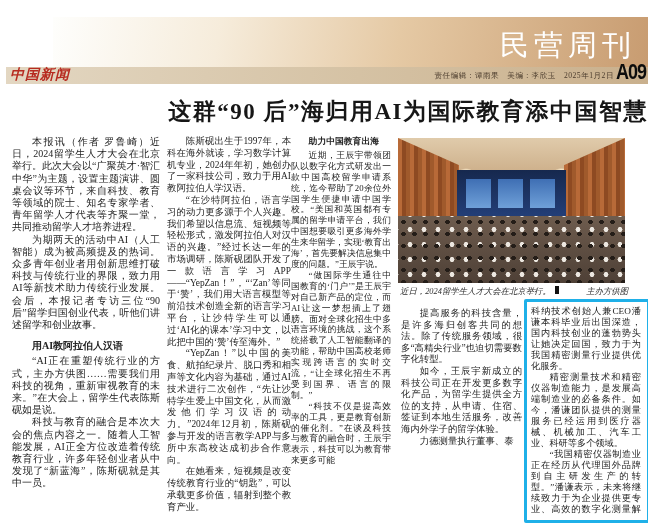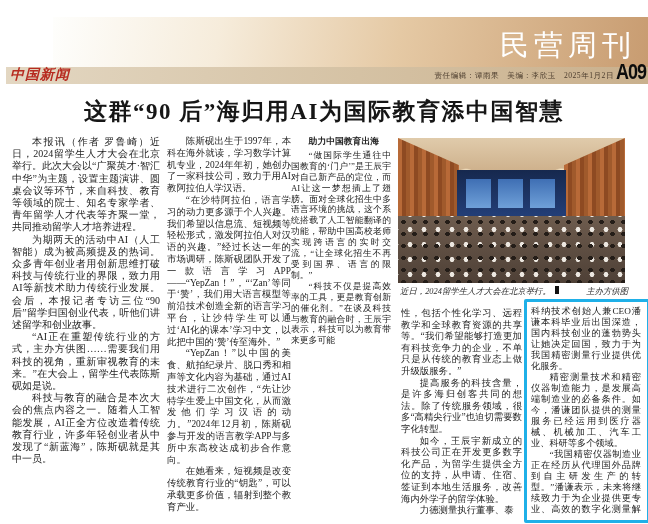--- a/index.html
+++ b/index.html
@@ -14,21 +14,21 @@
   
   #strip{position:absolute;left:6px;top:67px;width:642px;height:17px;
          background:linear-gradient(90deg,#e3d7c2 0%,#d5c2a4 55%,#c9b08d 100%);}
   #paper-logo{position:absolute;left:10px;top:66px;font-size:14px;font-weight:bold;
          font-style:italic;color:#b72b20;letter-spacing:1px;}
   #editor-line{position:absolute;right:34px;top:71px;font-size:7.6px;color:#4a3b2c;letter-spacing:0.5px;}
   #page-no{position:absolute;right:2px;top:62px;font-size:18px;font-weight:bold;color:#0d0d0d;
          font-family:"Liberation Sans",sans-serif;transform:scaleY(1.18);letter-spacing:-1px;}
 
   
-  #headline{position:absolute;left:0;top:96px;width:648px;text-align:center;
+  #headline{position:absolute;left:0;top:96px;width:648px;text-align:right;
          font-size:23px;font-weight:bold;color:#161616;letter-spacing:1.5px;}
 
   
   .col{position:absolute;top:136px;text-align:justify;overflow:hidden;color:#232323;}
   #col1{left:12px;width:148px;height:384px;font-size:10px;line-height:12.2px;}
   #col2{left:167px;width:124px;height:384px;font-size:9.4px;line-height:11.8px;}
   #col3{left:291px;width:100px;height:384px;font-size:8.8px;line-height:10.9px;}
   #col4{left:401px;top:308px;width:121px;height:212px;font-size:9.4px;line-height:11.6px;}
   #col5{left:531px;top:306px;width:110px;height:208px;font-size:9.2px;line-height:11px;}
   .para{margin:0;text-indent:2em;}
@@ -83,36 +83,37 @@
   <div id="strip"></div>
   <span id="paper-logo">中国新闻</span>
   <span id="editor-line">责任编辑：谭雨果　美编：李欣玉　2025年1月2日</span>
   <span id="page-no">A09</span>
 
   <div id="headline">这群“90 后”海归用AI为国际教育添中国智慧</div>
 
   <div id="col1" class="col">
       <p class="para">本报讯（作者 罗鲁崎）近日，2024留学生人才大会在北京举行。此次大会以“广聚英才·智汇中华”为主题，设置主题演讲、圆桌会议等环节，来自科技、教育等领域的院士、知名专家学者、青年留学人才代表等齐聚一堂，共同推动留学人才培养进程。</p>
       <p class="para">为期两天的活动中AI（人工智能）成为被高频提及的热词。众多青年创业者用创新思维打破科技与传统行业的界限，致力用AI等新技术助力传统行业发展。会后，本报记者专访三位“90后”留学归国创业代表，听他们讲述留学和创业故事。</p>
+      <p class="subhead">用AI教阿拉伯人汉语</p>
       <p class="para">“AI正在重塑传统行业的方式，主办方供图……需要我们用科技的视角，重新审视教育的未来。”在大会上，留学生代表陈斯砚如是说。</p>
       <p class="para">科技与教育的融合是本次大会的焦点内容之一。随着人工智能发展，AI正全方位改造着传统教育行业，许多年轻创业者从中发现了“新蓝海”，陈斯砚就是其中一员。</p>
     </div>
   <div id="col2" class="col">
       <p class="para">陈斯砚出生于1997年，本科在海外就读，学习数学计算机专业，2024年年初，她创办了一家科技公司，致力于用AI教阿拉伯人学汉语。</p>
       <p class="para">“在沙特阿拉伯，语言学习的动力更多源于个人兴趣。我们希望以信息流、短视频等轻松形式，激发阿拉伯人对汉语的兴趣。”经过长达一年的市场调研，陈斯砚团队开发了一款语言学习APP——“YepZan！”，“‘Zan’等同于‘赞’，我们用大语言模型等前沿技术创造全新的语言学习平台，让沙特学生可以通过‘AI化的课本’学习中文，以此把中国的‘赞’传至海外。”</p>
       <p class="para">“YepZan！”以中国的美食、航拍纪录片、脱口秀和相声等文化内容为基础，通过AI技术进行二次创作，“先让沙特学生爱上中国文化，从而激发他们学习汉语的动力。”2024年12月初，陈斯砚参与开发的语言教学APP与多所中东高校达成初步合作意向。</p>
       <p class="para">在她看来，短视频是改变传统教育行业的“钥匙”，可以承载更多价值，辐射到整个教育产业。</p>
     </div>
   <div id="col3" class="col">
       <p class="subhead">助力中国教育出海</p>
+      <p class="para">近期，王辰宇带领团队以数字化方式研发出一款中国高校留学申请系统，迄今帮助了20余位外国学生便捷申请中国学校。“美国和英国都有专属的留学申请平台，我们中国想要吸引更多海外学生来华留学，实现‘教育出海’，首先要解决信息集中度的问题。”王辰宇说。</p>
       <p class="para">“做国际学生通往中国教育的‘门户’”是王辰宇对自己新产品的定位，而AI让这一梦想插上了翅膀。面对全球化招生中多语言环境的挑战，这个系统搭载了人工智能翻译的功能，帮助中国高校老师实现跨语言的实时交流，“让全球化招生不再受到国界、语言的限制。”</p>
       <p class="para">“科技不仅是提高效率的工具，更是教育创新的催化剂。”在谈及科技与教育的融合时，王辰宇表示，科技可以为教育带来更多可能</p>
     </div>
   <div id="col4" class="col">
-      <p class="para cont">性，包括个性化学习、远程教学和全球教育资源的共享等。“我们希望能够打造更加有科技竞争力的企业，不单只是从传统的教育业态上做升级版服务。”</p>
       <p class="para">提高服务的科技含量，是许多海归创客共同的想法。除了传统服务领域，很多“高精尖行业”也迫切需要数字化转型。</p>
       <p class="para">如今，王辰宇新成立的科技公司正在开发更多数字化产品，为留学生提供全方位的支持，从申请、住宿、签证到本地生活服务，改善海内外学子的留学体验。</p>
       <p class="para">力德测量执行董事、泰</p>
     </div>
   <div id="col5" class="col">
       <p class="para cont">科纳技术创始人兼CEO潘谦本科毕业后出国深造，国内科技创业的蓬勃势头让她决定回国，致力于为我国精密测量行业提供优化服务。</p>
       <p class="para">精密测量技术和精密仪器制造能力，是发展高端制造业的必备条件。如今，潘谦团队提供的测量服务已经运用到医疗器械、机械加工、汽车工业、科研等多个领域。</p>
       <p class="para">“我国精密仪器制造业正在经历从代理国外品牌到自主研发生产的转型。”潘谦表示，未来将继续致力于为企业提供更专业、高效的数字化测量解决方案，共同迎接时代的挑战与机遇。</p>
     </div>
 

